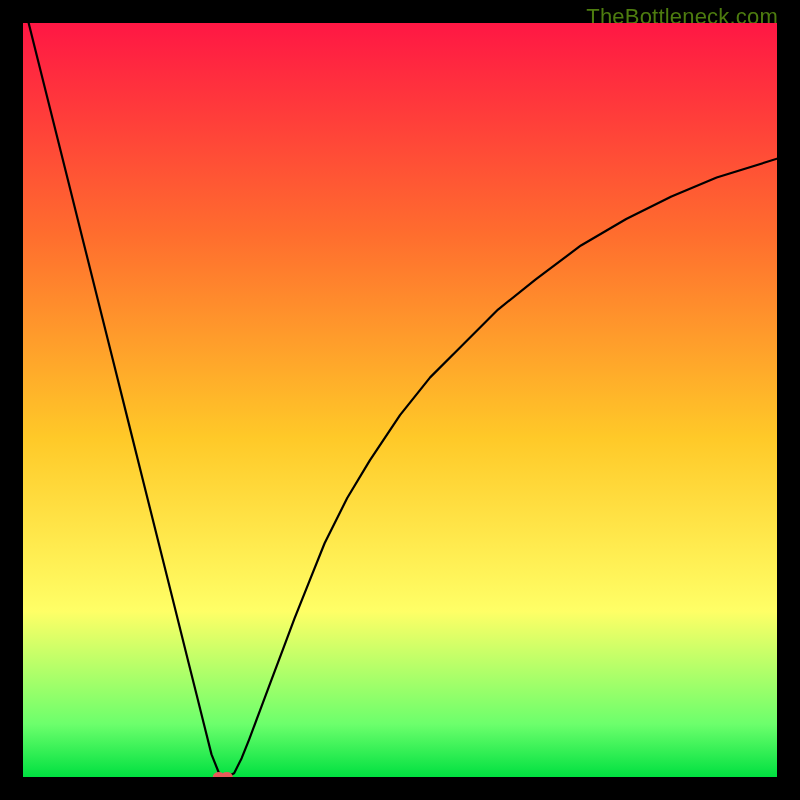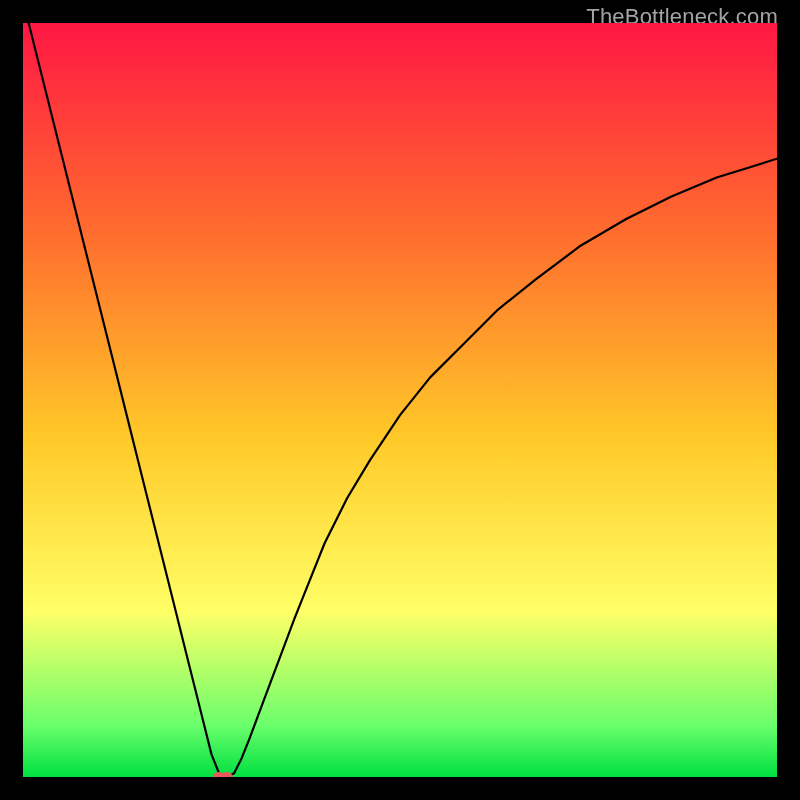--- a/index.html
+++ b/index.html
@@ -13,21 +13,21 @@
   .outer {
     width: 800px;
     height: 800px;
     background: #000;
     position: relative;
   }
   .watermark {
     position: absolute;
     top: 4px;
     right: 22px;
-    color: #a3a3a3;
+    color: #4d7c0f;
     font-size: 22px;
     font-weight: 400;
     letter-spacing: 0.2px;
   }
   svg {
     position: absolute;
     left: 23px;
     top: 23px;
     width: 754px;
     height: 754px;

